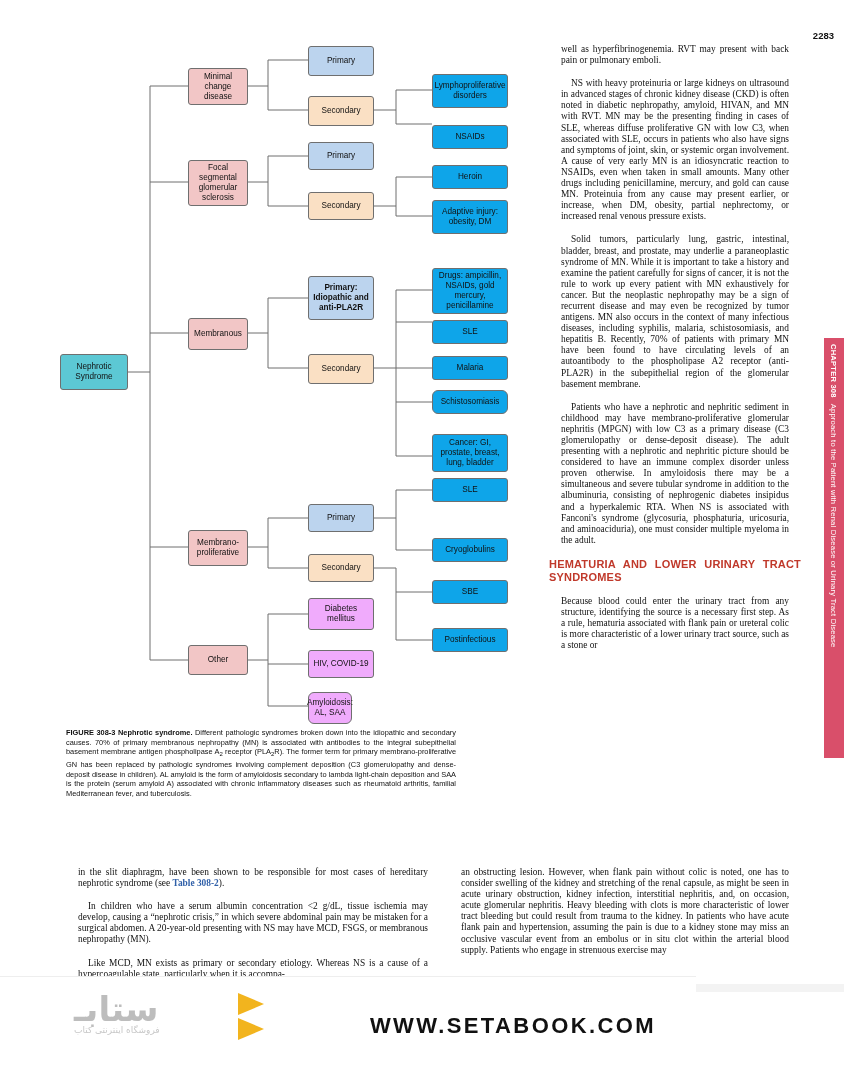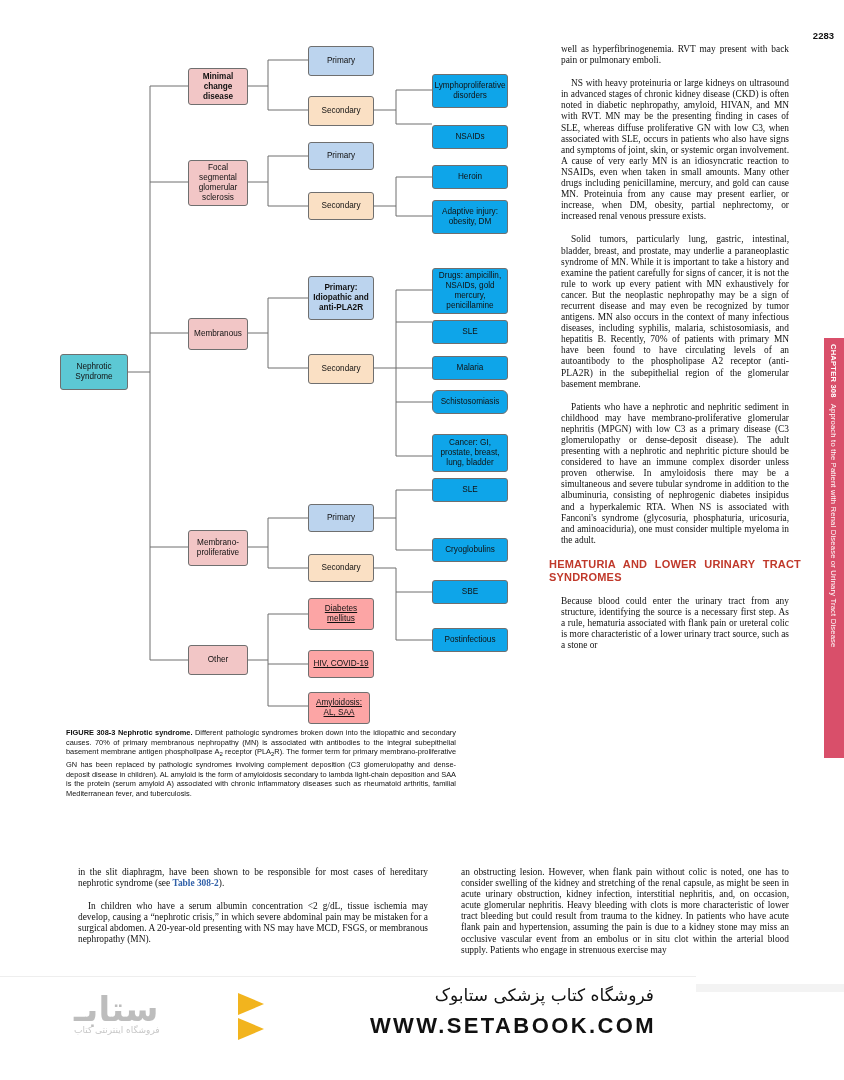--- a/index.html
+++ b/index.html
@@ -58,21 +58,21 @@
     text-align:center;
     display:flex; align-items:center; justify-content:center;
     padding:2px 3px;
     color:#111;
   }
   .n-teal { background:#5cc8d4; }
   .n-pink { background:#f2c6c6; }
   .n-blue { background:#bcd4ee; }
   .n-peach{ background:#fae0c4; }
   .n-green{ background:#0ea5e9; }
-  .n-orange{background:#fca5a5;text-decoration:underline; }
+  .n-orange{background:#f0abfc; }
 
   svg.links { position:absolute; left:0; top:0; width:480px; height:710px; }
   svg.links path, svg.links line { stroke:#6f6f6f; stroke-width:1; fill:none; }
 
   .fig-caption {
     position:absolute; left:66px; top:728px; width:390px;
     font-family:"Liberation Sans", sans-serif;
     font-size:7.4px; line-height:9.6px;
     text-align:justify; color:#111;
   }
@@ -214,41 +214,41 @@
 
       <path d="M188 640 H208"></path>
       <path d="M208 594 V686"></path>
       <path d="M208 594 H248"></path>
       <path d="M208 644 H248"></path>
       <path d="M208 686 H248"></path>
     </svg>
 
     <div class="node n-teal" style="left:0px; top:334px; width:68px; height:36px;">Nephrotic Syndrome</div>
 
-    <div class="node n-pink" style="left:128px; top:48px; width:60px; height:37px;font-weight:bold;">Minimal change disease</div>
+    <div class="node n-pink" style="left:128px; top:48px; width:60px; height:37px;">Minimal change disease</div>
     <div class="node n-pink" style="left:128px; top:140px; width:60px; height:46px;">Focal segmental glomerular sclerosis</div>
     <div class="node n-pink" style="left:128px; top:298px; width:60px; height:32px;">Membranous</div>
     <div class="node n-pink" style="left:128px; top:510px; width:60px; height:36px;">Membrano-proliferative</div>
     <div class="node n-pink" style="left:128px; top:625px; width:60px; height:30px;">Other</div>
 
     <div class="node n-blue" style="left:248px; top:26px; width:66px; height:30px;">Primary</div>
     <div class="node n-peach" style="left:248px; top:76px; width:66px; height:30px;">Secondary</div>
 
     <div class="node n-blue" style="left:248px; top:122px; width:66px; height:28px;">Primary</div>
     <div class="node n-peach" style="left:248px; top:172px; width:66px; height:28px;">Secondary</div>
 
     <div class="node n-blue" style="left:248px; top:256px; width:66px; height:44px;font-weight:bold;">Primary: Idiopathic and anti-PLA2R</div>
     <div class="node n-peach" style="left:248px; top:334px; width:66px; height:30px;">Secondary</div>
 
     <div class="node n-blue" style="left:248px; top:484px; width:66px; height:28px;">Primary</div>
     <div class="node n-peach" style="left:248px; top:534px; width:66px; height:28px;">Secondary</div>
 
     <div class="node n-orange" style="left:248px; top:578px; width:66px; height:32px;">Diabetes mellitus</div>
     <div class="node n-orange" style="left:248px; top:630px; width:66px; height:28px;">HIV, COVID-19</div>
-    <div class="node n-orange" style="left:248px; top:672px; width:62px; height:32px;">Amyloidosis: AL, SAA</div>
+    <div class="node n-orange" style="left:248px; top:672px; width:44px; height:32px;border-radius:6px;">Amyloidosis: AL, SAA</div>
 
     <div class="node n-green" style="left:372px; top:54px; width:76px; height:34px;">Lymphoproliferative disorders</div>
     <div class="node n-green" style="left:372px; top:105px; width:76px; height:24px;">NSAIDs</div>
 
     <div class="node n-green" style="left:372px; top:145px; width:76px; height:24px;">Heroin</div>
     <div class="node n-green" style="left:372px; top:180px; width:76px; height:34px;">Adaptive injury: obesity, DM</div>
 
     <div class="node n-green" style="left:372px; top:248px; width:76px; height:46px;">Drugs: ampicillin, NSAIDs, gold mercury, penicillamine</div>
     <div class="node n-green" style="left:372px; top:300px; width:76px; height:24px;">SLE</div>
     <div class="node n-green" style="left:372px; top:336px; width:76px; height:24px;">Malaria</div>
@@ -278,33 +278,33 @@
   <div class="chapter-tab">
     <div class="vtext">
       <b>CHAPTER 308</b>
       <span>Approach to the Patient with Renal Disease or Urinary Tract Disease</span>
     </div>
   </div>
 
   <div class="col col-left-bottom">
     <p class="first"><span>in the slit diaphragm, have been shown to be responsible for most cases of hereditary nephrotic syndrome (see </span><span class="xref">Table 308-2</span><span>).</span></p>
     <p>In children who have a serum albumin concentration &lt;2 g/dL, tissue ischemia may develop, causing a “nephrotic crisis,” in which severe abdominal pain may be mistaken for a surgical abdomen. A 20-year-old presenting with NS may have MCD, FSGS, or membranous nephropathy (MN).</p>
+    <p>Like MCD, MN exists as primary or secondary etiology. Whereas NS is a cause of a hypercoagulable state, particularly when it is accompa-</p>
   </div>
 
   <div class="col col-right-bottom">
     <p class="first">an obstructing lesion. However, when flank pain without colic is noted, one has to consider swelling of the kidney and stretching of the renal capsule, as might be seen in acute urinary obstruction, kidney infection, interstitial nephritis, and, on occasion, acute glomerular nephritis. Heavy bleeding with clots is more characteristic of lower tract bleeding but could result from trauma to the kidney. In patients who have acute flank pain and hypertension, assuming the pain is due to a kidney stone may miss an occlusive vascular event from an embolus or in situ clot within the arterial blood supply. Patients who engage in strenuous exercise may</p>
   </div>
 
   <div class="banner-strip"></div>
   <div class="banner">
     <div class="logo-fa">
       <span>ستابـ</span>
       <small>فروشگاه اینترنتی کتاب</small>
     </div>
     <div class="chev">
       <div></div>
         <div></div>
     </div>
-    <div class="shop-fa">فروشگاه کتاب پزشکی ستابوک</div>
     <div class="url">WWW.SETABOOK.COM</div>
   </div>
 
 </div>
 
 </body></html>

